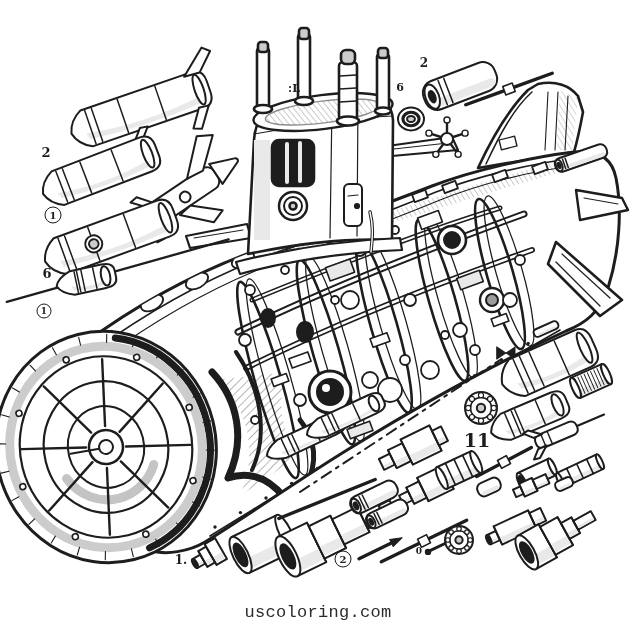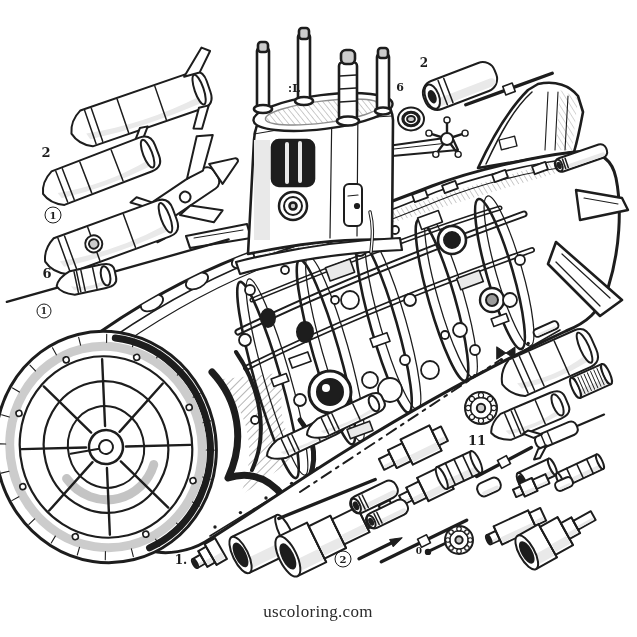--- a/index.html
+++ b/index.html
@@ -4,21 +4,21 @@
 <style>
   html,body{margin:0;padding:0;background:#fff;}
   .stage{position:relative;width:637px;height:637px;background:var(--paper,#ffffff);overflow:hidden;
          font-family:"Liberation Sans",sans-serif;}
   .stage svg{position:absolute;left:0;top:0;}
   .label{position:absolute;transform:translate(-50%,-50%);font-family:"DejaVu Serif",serif;
          color:var(--ink,#1d1d1d);font-weight:bold;z-index:5;line-height:1;}
   .label.circled{border:1.6px solid var(--ink,#1d1d1d);border-radius:50%;width:15px;height:15px;
          display:flex;align-items:center;justify-content:center;font-size:10px;}
   .watermark{position:absolute;left:318px;top:612px;transform:translate(-50%,-50%);
-         font-family:Liberation Serif, serif;font-size:17px;color:var(--watermark_ink,#2b2b2b);
+         font-family:Liberation Mono, monospace;font-size:17px;color:var(--watermark_ink,#2b2b2b);
          letter-spacing:.3px;z-index:5;}
 </style>
 </head>
 <body>
 
 <div class="stage">
 <svg viewBox="0 0 637 637" width="637" height="637" stroke-linecap="round" stroke-linejoin="round">
   <defs>
     <pattern id="hatch" width="6" height="6" patternUnits="userSpaceOnUse" patternTransform="rotate(45)">
       <line x1="0" y1="0" x2="0" y2="6" stroke="#1d1d1d" stroke-width="1.3"></line>
@@ -638,19 +638,19 @@
       </g>
 </svg>
 
   <div class="label" style="left:46px;top:152px;font-size:13px">2</div>
   <div class="label circled" style="left:53px;top:215px">1</div>
   <div class="label" style="left:47px;top:273px;font-size:13px">6</div>
   <div class="label circled" style="left:44px;top:311px;width:13px;height:13px;font-size:9px">1</div>
   <div class="label" style="left:294px;top:88px;font-size:11px">:L</div>
   <div class="label" style="left:424px;top:63px;font-size:12px">2</div>
   <div class="label" style="left:400px;top:87px;font-size:11px">6</div>
-  <div class="label" style="left:477px;top:440px;font-size:13px">11</div>
+  <div class="label" style="left:477px;top:440px;font-size:19px">11</div>
   <div class="label" style="left:181px;top:560px;font-size:12px">1.</div>
   <div class="label circled" style="left:343px;top:559px">2</div>
   <div class="label" style="left:419px;top:551px;font-size:9px">0</div>
 
   <div class="watermark">uscoloring.com</div>
 </div>
 
 </body></html>

